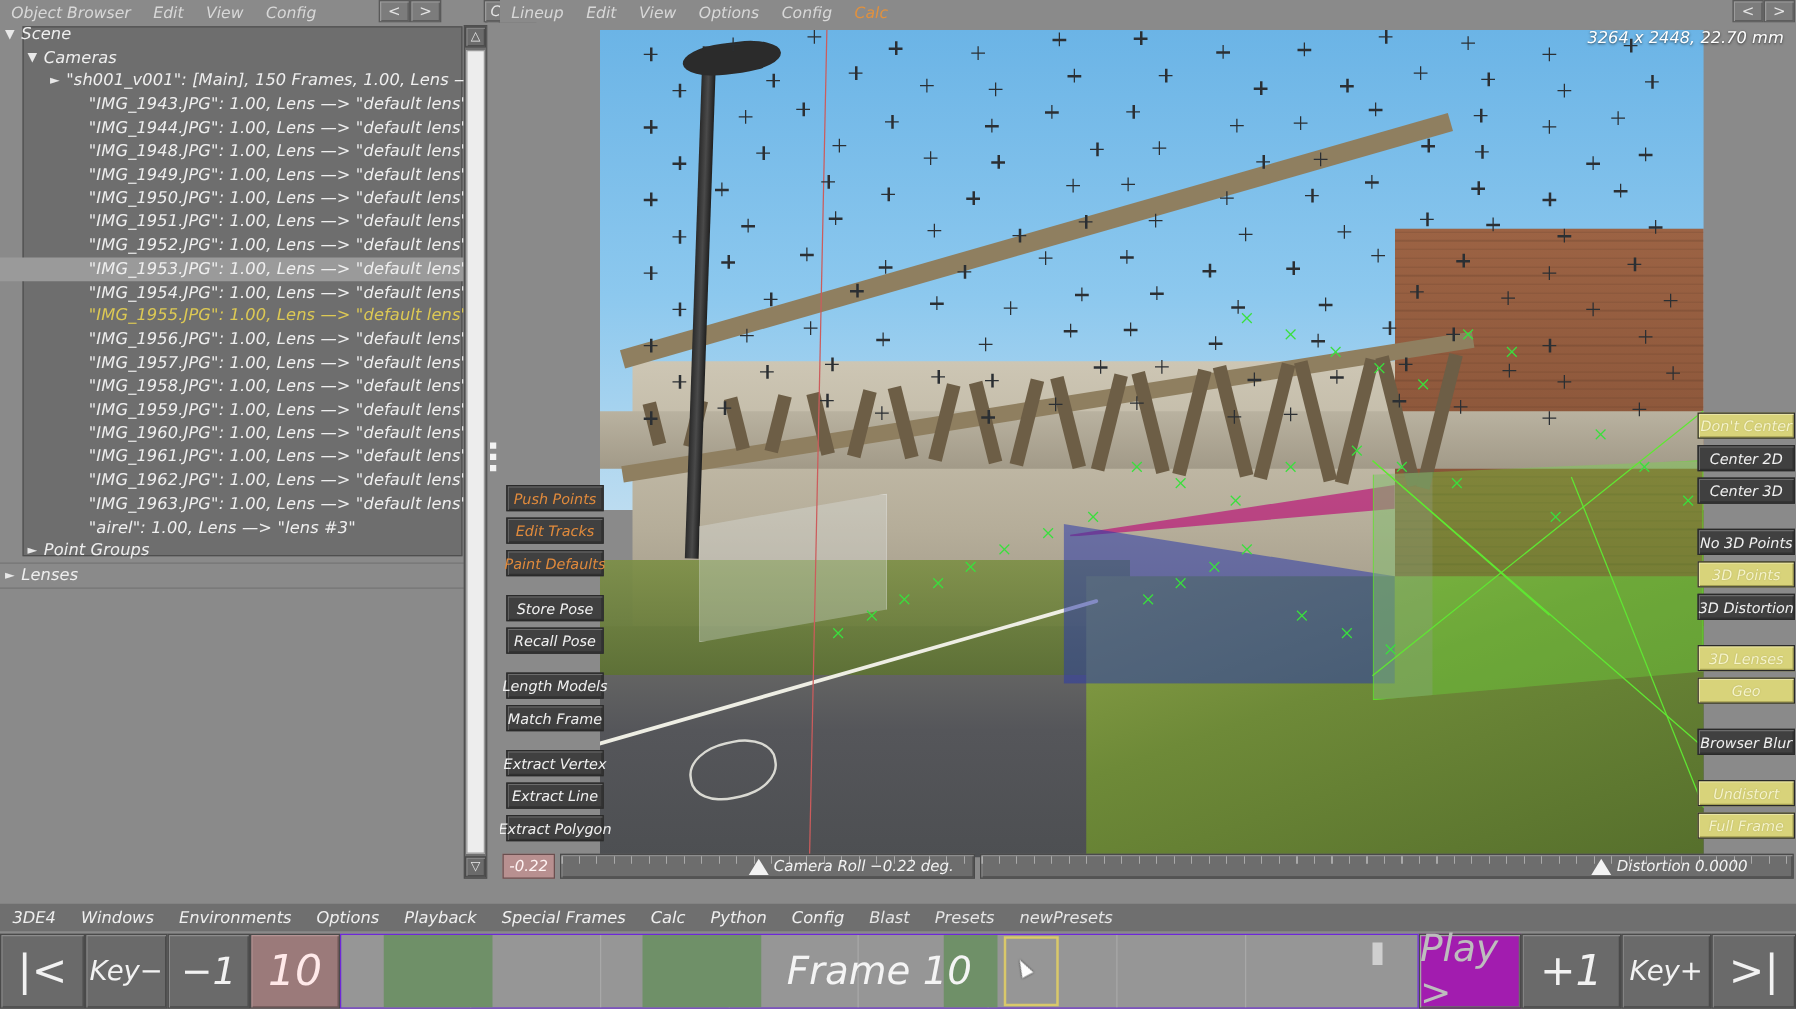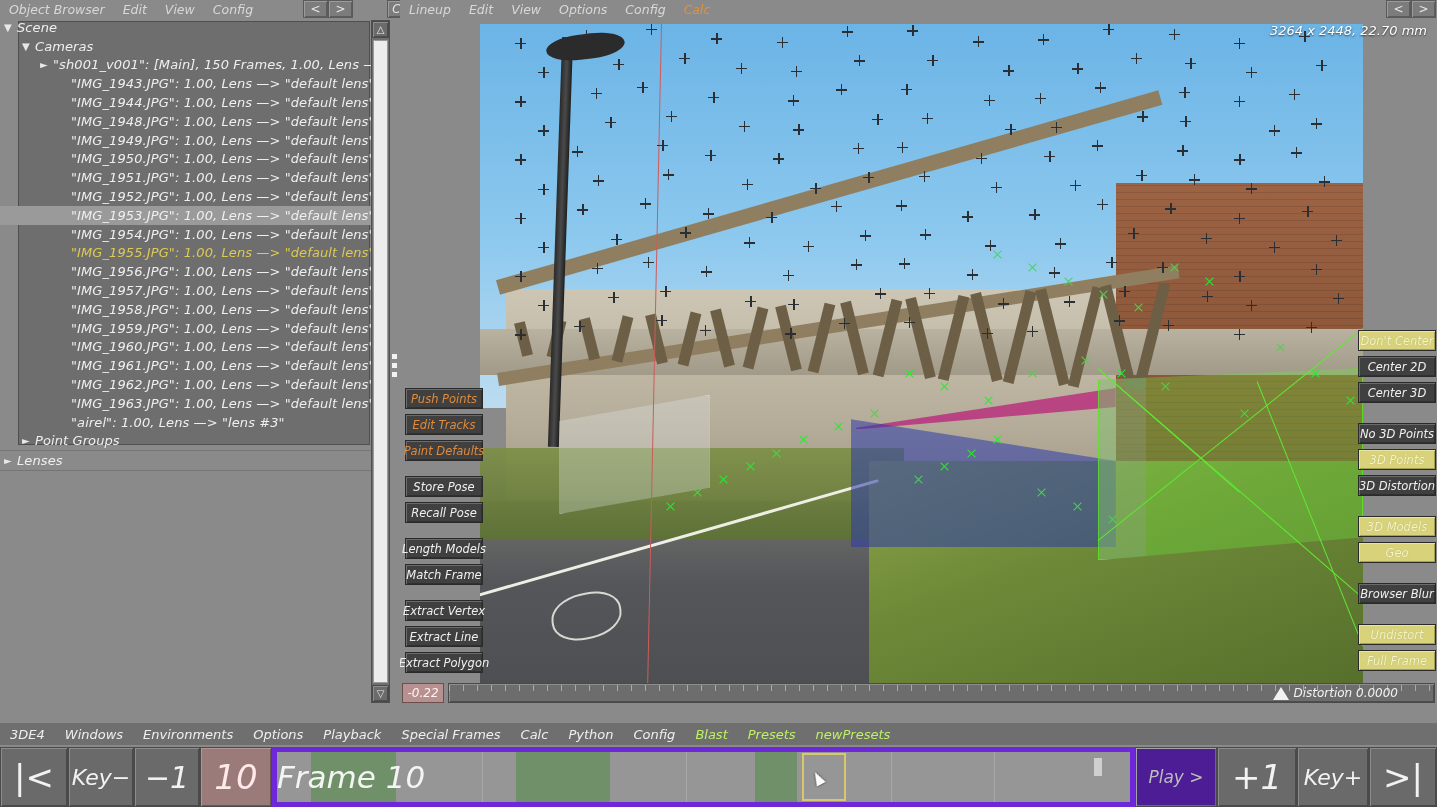--- a/index.html
+++ b/index.html
@@ -246,58 +246,58 @@
   #sl-dist{ flex:1 1 auto; }
   #sl-dist .lbl{ position:absolute; right:36px; }
 
   
   #bottommenu{
     position:absolute; left:0; top:723px; width:1437px; height:22px;
     background:#6f6f6f;
     display:flex; align-items:center; font-size:13px; color:#efefef;
   }
   #bottommenu .mi{ padding:0 10px; white-space:nowrap; }
-  #bottommenu .mi.accent{ color:#bef264; }
+  #bottommenu .mi.accent{ color:#e5e5e5; }
 
   
   #playbar{
     position:absolute; left:0; top:747px; width:1437px; height:60px;
     background:#8a8a8a; display:flex; align-items:stretch;
   }
   .pb{
     background:#6a6a6a; border:1px solid #4a4a4a;
     box-shadow: inset 1px 1px 0 #8c8c8c, inset -1px -1px 0 #4a4a4a;
     display:flex; align-items:center; justify-content:center;
     color:#f2f2f2; font-style:italic; user-select:none;
   }
   #pb-start{ flex:0 0 68px; font-size:34px; }
   #pb-keyminus{ flex:0 0 66px; font-size:22px; }
   #pb-minus1{ flex:0 0 66px; font-size:30px; }
   #pb-frame{ flex:0 0 72px; font-size:34px; background:#9b7a7a; color:#ffe9e9;
       box-shadow: inset 1px 1px 0 #b49494, inset -1px -1px 0 #6f5555;}
   #timeline{
     position:relative; flex:1 1 auto; background:#969696;
-    border:5px solid #6d28d9; overflow:hidden;
-    display:flex; align-items:center; 
+    border:1px solid #6d28d9; overflow:hidden;
+    display:flex; align-items:center; justify-content:center;
   }
   #timeline .greenblk{ position:absolute; top:0; height:100%; background:#6f9068; }
   #timeline .tick{ position:absolute; top:0; height:100%; width:1px; background:#a8a8a8; }
   #timeline .label{ position:relative; font-size:31px; color:#f4f4f4; }
   #timeline #playhead{
     position:absolute; top:1px; width:44px; height:calc(100% - 2px);
     border:2px solid #d9c86a; background:rgba(150,150,150,.2);
   }
   #timeline #playhead .cursor{
     position:absolute; left:9px; top:16px; width:0;height:0;
     border-left:5px solid transparent; border-right:5px solid transparent;
     border-bottom:14px solid #ffffff; transform:rotate(-28deg);
     filter:drop-shadow(0 0 1px #222);
   }
   #timeline .thumbmark{ position:absolute; right:28px; top:6px; width:8px; height:18px; background:#cfcfcf;}
-  #pb-play{ flex:0 0 82px; font-size:17px; color:#bdbdbd; background:#4c1d95;
+  #pb-play{ flex:0 0 82px; font-size:30px; color:#bdbdbd; background:#a21caf;
       box-shadow: inset 1px 1px 0 #a5a5a5, inset -1px -1px 0 #6a6a6a;}
   #pb-plus1{ flex:0 0 80px; font-size:34px; }
   #pb-keyplus{ flex:0 0 72px; font-size:22px; }
   #pb-end{ flex:0 0 68px; font-size:34px; }
 </style>
 </head>
 <body>
 
 <div id="app">
 
@@ -721,32 +721,39 @@
       </div>
     <div id="righttools">
         <div class="btn yellow">Don't Center</div>
         <div class="btn">Center 2D</div>
         <div class="btn">Center 3D</div>
         <div class="gap"></div>
         <div class="btn">No 3D Points</div>
         <div class="btn yellow">3D Points</div>
         <div class="btn">3D Distortion</div>
         <div class="gap"></div>
-        <div class="btn yellow">3D Models</div>
+        <div class="btn yellow">3D Lenses</div>
         <div class="btn yellow">Geo</div>
         <div class="gap"></div>
         <div class="btn">Browser Blur</div>
         <div class="gap"></div>
         <div class="btn yellow">Undistort</div>
         <div class="btn yellow">Full Frame</div>
       </div>
   </div>
 
   <div id="vpsliders">
     <div class="numbox">-0.22</div>
+    <div class="slider" id="sl-roll">
+      <div class="ticks"></div>
+      <div class="lbl">
+        <span class="knob"></span>
+        <span>Camera Roll −0.22 deg.</span>
+      </div>
+    </div>
     <div class="slider" id="sl-dist">
       <div class="ticks"></div>
       <div class="lbl">
         <span class="knob"></span>
         <span>Distortion 0.0000</span>
       </div>
     </div>
   </div>
 
   <div id="bottommenu">

